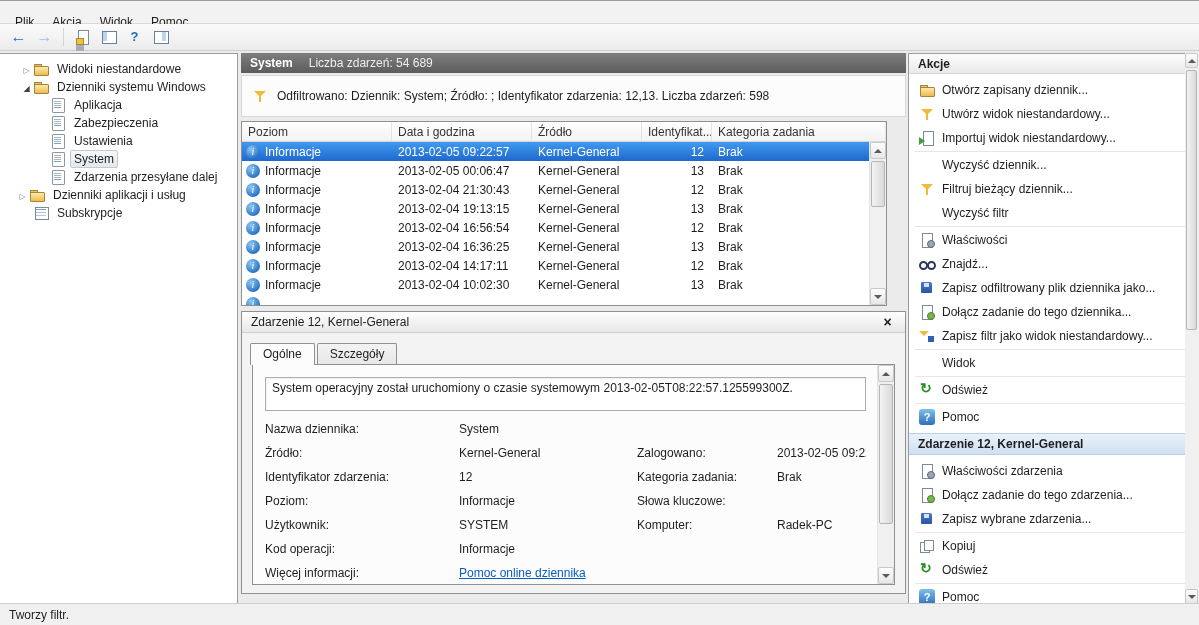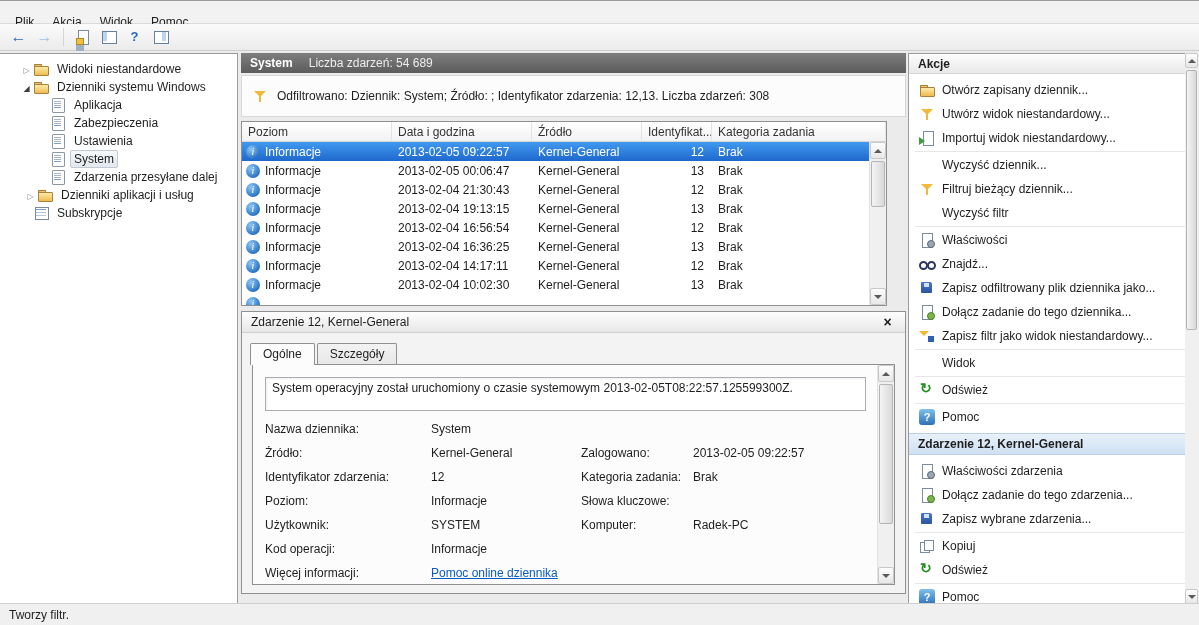--- a/index.html
+++ b/index.html
@@ -102,21 +102,21 @@
   .close-x::before { content:"\00D7"; font-size:14px; font-weight:bold; color:#222; }
   .tabs { position:absolute; top:31px; left:8px; display:flex; }
   .tab { height:39px; padding:3px 12px 0; border:1px solid #8e9092; border-bottom:none;
     background:linear-gradient(#f3f3f3,#ddd); margin-right:2px; border-radius:2px 2px 0 0; position:relative; }
   .tab.active { background:#fcfcfc; z-index:3; height:22px; top:0; }
   .tab-content { position:absolute; top:52px; left:10px; right:10px; bottom:8px;
     border:1px solid #8e9092; background:#fcfcfc; z-index:2; }
   .desc-box { margin:12px 28px 0 12px; height:34px; background:#fff; border:1px solid #abadb3;
     box-shadow:inset 1px 1px 2px rgba(0,0,0,.07); padding:3px 6px; overflow:hidden; }
   .fields { margin:6px 28px 0 12px; }
-  .fr { display:grid; grid-template-columns:166px 150px 112px 1fr; height:24px; align-items:center; }
+  .fr { display:grid; grid-template-columns:166px 150px 112px 1fr; height:24px; align-items:center;gap:28px; }
   .fr span { white-space:nowrap; overflow:hidden; }
   .link { color:#0a5bc4; text-decoration:underline; cursor:pointer; }
   .vsb2 { position:absolute; top:0; right:0; bottom:0; width:17px; background:#f0f0f0; border-left:1px solid #e3e3e3; }
 
   
   .actions { position:absolute; left:908px; top:52px; width:325px; height:551px;
     background:#fff; border:1px solid #9b9b9b; overflow:hidden; }
   .actions-header { height:20px; background:linear-gradient(#fdfdfd,#e9e9e9); border-bottom:1px solid #d6d6d6;
     display:flex; align-items:center; padding:0 9px; font-weight:bold; }
   .a-list { padding-top:4px; }
@@ -217,41 +217,41 @@
       <span class="t-label">Ustawienia</span>
     </div>
     <div class="t-row selected" style="padding-left:50px">
       <span class="ic ic-logf"></span>
       <span class="t-label">System</span>
     </div>
     <div class="t-row" style="padding-left:50px">
       <span class="ic ic-logf"></span>
       <span class="t-label">Zdarzenia przesyłane dalej</span>
     </div>
-    <div class="t-row" style="padding-left:24px">
+    <div class="t-row" style="padding-left:16px">
       <span class="t-exp closed"></span>
       <span class="ic ic-folder"></span>
       <span class="t-label">Dzienniki aplikacji i usług</span>
     </div>
     <div class="t-row" style="padding-left:33px">
       <span class="ic ic-subs"></span>
       <span class="t-label">Subskrypcje</span>
     </div>
   </div>
 
   <div class="center">
 
     <div class="list-title">
       <span class="t1">System</span>
       <span class="t2">Liczba zdarzeń: 54 689</span>
     </div>
 
     <div class="filter-row">
       <span class="ic ic-funnel"></span>
-      <span>Odfiltrowano: Dziennik: System; Źródło: ; Identyfikator zdarzenia: 12,13. Liczba zdarzeń: 308</span>
+      <span>Odfiltrowano: Dziennik: System; Źródło: ; Identyfikator zdarzenia: 12,13. Liczba zdarzeń: 598</span>
     </div>
 
     <div class="table">
       <div class="thead">
         <div class="th">Poziom</div>
         <div class="th">Data i godzina</div>
         <div class="th">Źródło</div>
         <div class="th">Identyfikat...</div>
         <div class="th">Kategoria zadania</div>
       </div>

